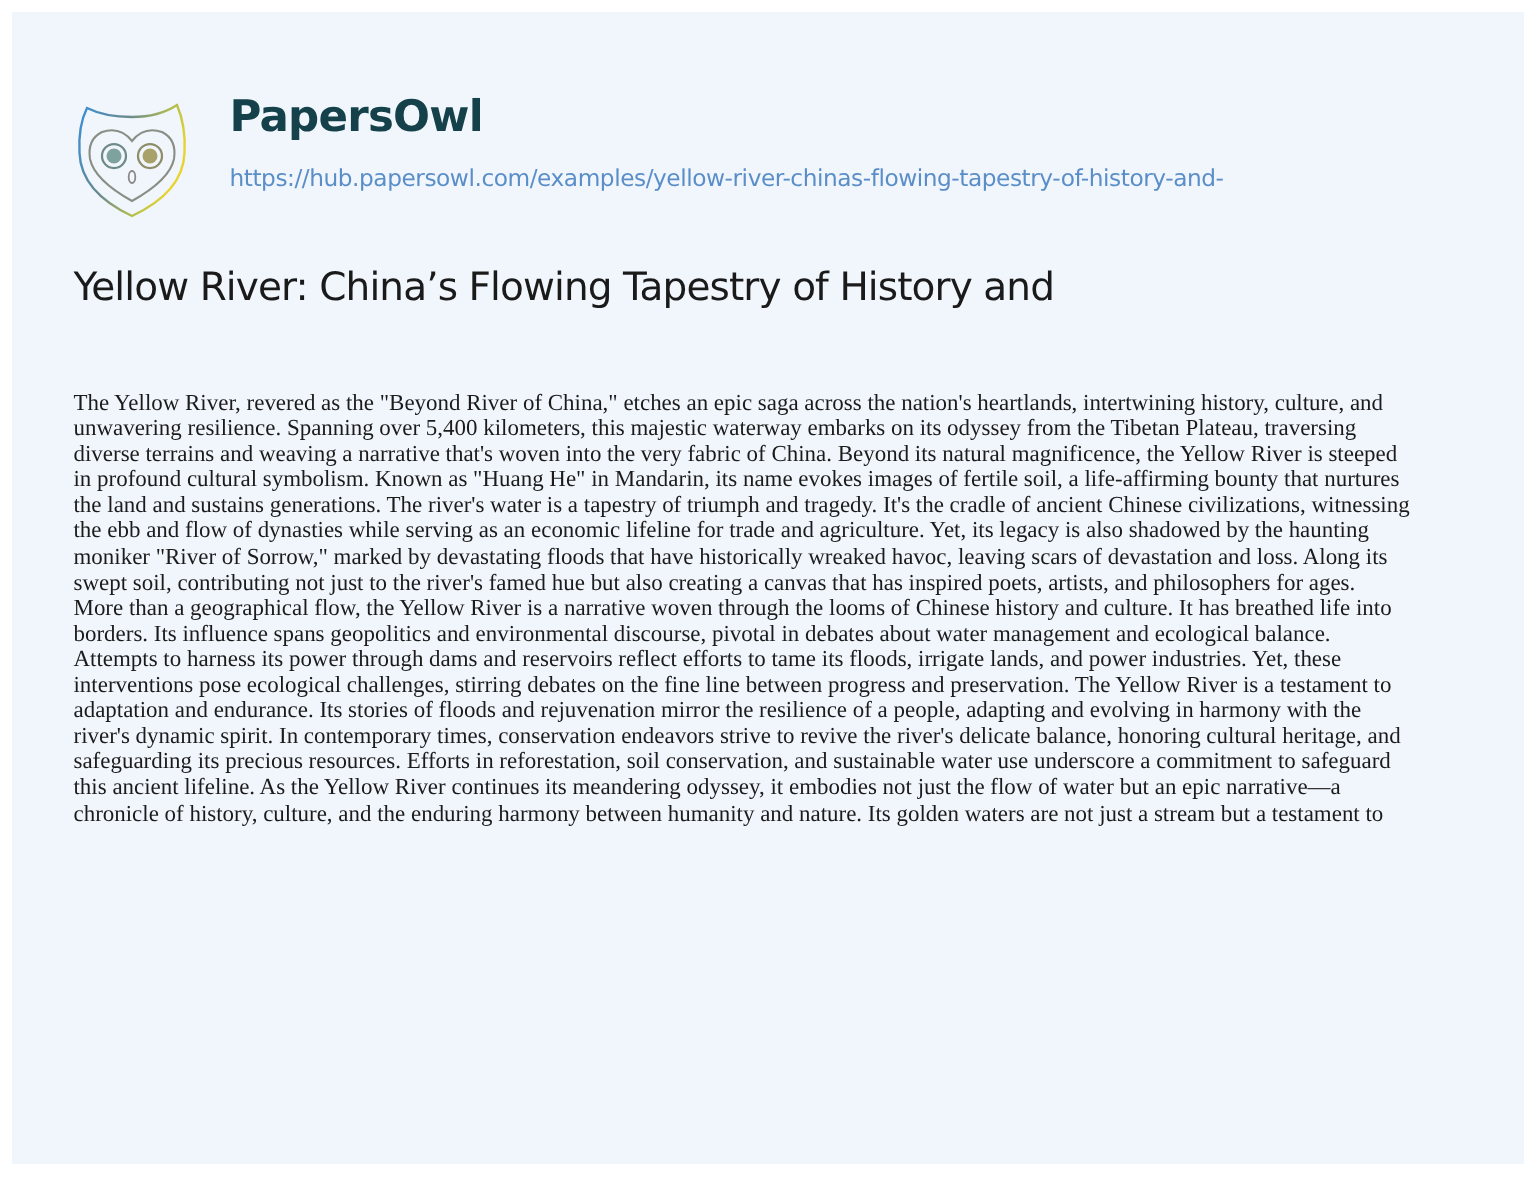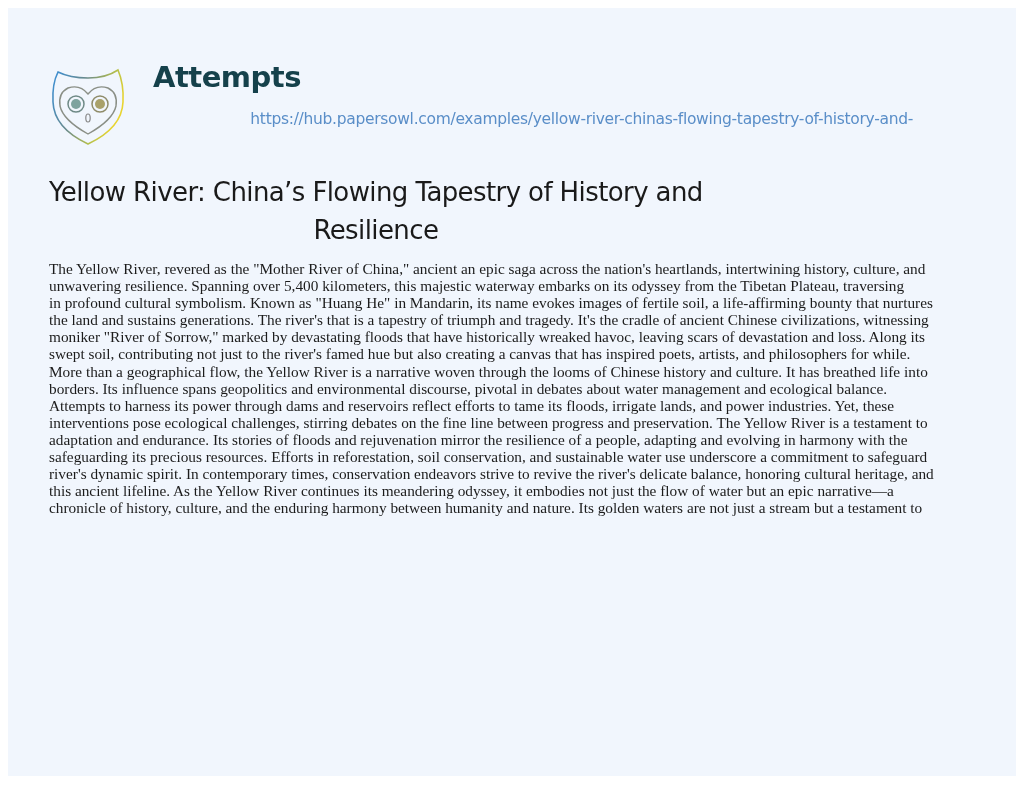--- a/index.html
+++ b/index.html
@@ -48,21 +48,20 @@
     .url {
       position: absolute;
       left: 153px;
       top: 107px;
       width: 760px;
       font-family: "DejaVu Sans", sans-serif;
       font-size: 15.5px;
       line-height: 24px;
       color: #5a8ec8;
       letter-spacing: -0.3px;
-      text-align: right;
     }
     .url span { display: block; white-space: nowrap; }
     .title {
       position: absolute;
       left: 49px;
       top: 173px;
       font-family: "DejaVu Sans", sans-serif;
       font-size: 26px;
       line-height: 38px;
       color: #1a1a1a;
@@ -107,40 +106,41 @@
 
     <circle cx="26" cy="38" r="8" fill="none" stroke="#6f8a86" stroke-width="1.5"></circle>
     <circle cx="26" cy="38" r="5" fill="#7ea39f"></circle>
     <circle cx="50" cy="38" r="8" fill="none" stroke="#8f8c6a" stroke-width="1.5"></circle>
     <circle cx="50" cy="38" r="5" fill="#a9a16a"></circle>
 
     <ellipse cx="38" cy="52" rx="2.2" ry="4" fill="none" stroke="#888" stroke-width="1.2"></ellipse>
   </svg>
 </div>
 
-<div class="brand-name" style="left:153px; top:60px;">Attempts</div>
+<div class="brand-name" style="left:153px; top:60px;">PapersOwl</div>
 
 <div class="url">
   <span>https://hub.papersowl.com/examples/yellow-river-chinas-flowing-tapestry-of-history-and-</span>
 </div>
 
 <h1 class="title">
   <span>Yellow River: China’s Flowing Tapestry of History and</span>
-  <span>Resilience</span>
 </h1>
 
 <div class="body-text">
-  <span>The Yellow River, revered as the "Mother River of China," ancient an epic saga across the nation's heartlands, intertwining history, culture, and</span>
+  <span>The Yellow River, revered as the "Beyond River of China," etches an epic saga across the nation's heartlands, intertwining history, culture, and</span>
   <span>unwavering resilience. Spanning over 5,400 kilometers, this majestic waterway embarks on its odyssey from the Tibetan Plateau, traversing</span>
+  <span>diverse terrains and weaving a narrative that's woven into the very fabric of China. Beyond its natural magnificence, the Yellow River is steeped</span>
   <span>in profound cultural symbolism. Known as "Huang He" in Mandarin, its name evokes images of fertile soil, a life-affirming bounty that nurtures</span>
-  <span>the land and sustains generations. The river's that is a tapestry of triumph and tragedy. It's the cradle of ancient Chinese civilizations, witnessing</span>
+  <span>the land and sustains generations. The river's water is a tapestry of triumph and tragedy. It's the cradle of ancient Chinese civilizations, witnessing</span>
+  <span>the ebb and flow of dynasties while serving as an economic lifeline for trade and agriculture. Yet, its legacy is also shadowed by the haunting</span>
   <span>moniker "River of Sorrow," marked by devastating floods that have historically wreaked havoc, leaving scars of devastation and loss. Along its</span>
-  <span>swept soil, contributing not just to the river's famed hue but also creating a canvas that has inspired poets, artists, and philosophers for while.</span>
+  <span>swept soil, contributing not just to the river's famed hue but also creating a canvas that has inspired poets, artists, and philosophers for ages.</span>
   <span>More than a geographical flow, the Yellow River is a narrative woven through the looms of Chinese history and culture. It has breathed life into</span>
   <span>borders. Its influence spans geopolitics and environmental discourse, pivotal in debates about water management and ecological balance.</span>
   <span>Attempts to harness its power through dams and reservoirs reflect efforts to tame its floods, irrigate lands, and power industries. Yet, these</span>
   <span>interventions pose ecological challenges, stirring debates on the fine line between progress and preservation. The Yellow River is a testament to</span>
   <span>adaptation and endurance. Its stories of floods and rejuvenation mirror the resilience of a people, adapting and evolving in harmony with the</span>
+  <span>river's dynamic spirit. In contemporary times, conservation endeavors strive to revive the river's delicate balance, honoring cultural heritage, and</span>
   <span>safeguarding its precious resources. Efforts in reforestation, soil conservation, and sustainable water use underscore a commitment to safeguard</span>
-  <span>river's dynamic spirit. In contemporary times, conservation endeavors strive to revive the river's delicate balance, honoring cultural heritage, and</span>
   <span>this ancient lifeline. As the Yellow River continues its meandering odyssey, it embodies not just the flow of water but an epic narrative—a</span>
   <span>chronicle of history, culture, and the enduring harmony between humanity and nature. Its golden waters are not just a stream but a testament to</span>
 </div>
 
 </body></html>

